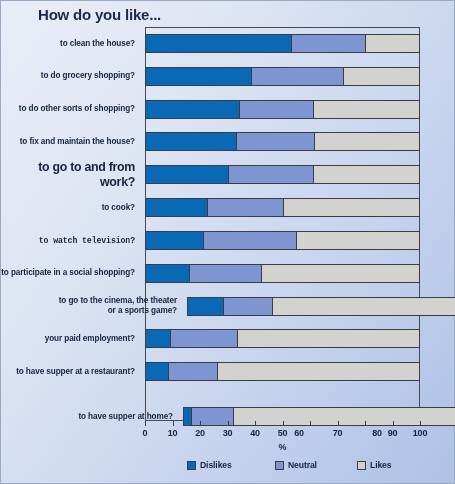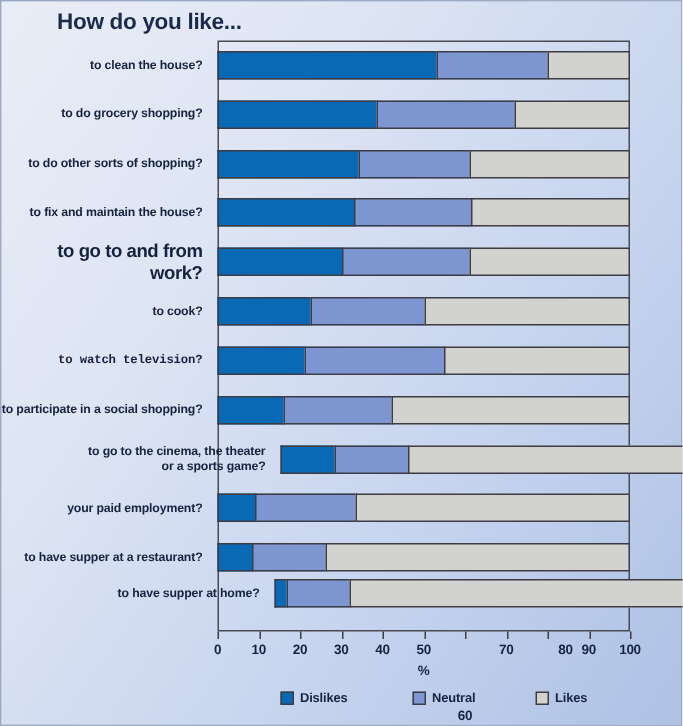--- a/index.html
+++ b/index.html
@@ -256,21 +256,21 @@
       <div class="row" style="top: 328.333px;">
         <div class="row-label">to have supper at a restaurant?</div>
         <div class="bar-track">
           <div class="seg dislikes" style="left: 0px; width: 23.375px;"></div>
           <div class="seg neutral" style="left: 23.375px; width: 48.125px;"></div>
           <div class="seg likes" style="left: 71.5px; width: 203.5px;"></div>
           <div class="seg-div" style="left: 23.375px;"></div>
           <div class="seg-div" style="left: 71.5px;"></div>
         </div>
       </div>
-      <div class="row" style="top: 352px; padding-left: 39px;">
+      <div class="row" style="top: 373px; padding-left: 39px;">
         <div class="row-label">to have supper at home?</div>
         <div class="bar-track">
           <div class="seg dislikes" style="left: 0px; width: 8.25px;"></div>
           <div class="seg neutral" style="left: 8.25px; width: 41.25px;"></div>
           <div class="seg likes" style="left: 49.5px; width: 225.5px;"></div>
           <div class="seg-div" style="left: 8.25px;"></div>
           <div class="seg-div" style="left: 49.5px;"></div>
         </div>
       </div>
     </div>
@@ -288,21 +288,21 @@
       <div class="tick" style="left: 247.5px;"></div>
       <div class="tick" style="left: 275px;"></div>
     </div>
   <div id="x-ticklabels">
       <div class="ticklabel" style="left: 144px;">0</div>
       <div class="ticklabel" style="left: 171.5px;">10</div>
       <div class="ticklabel" style="left: 199px;">20</div>
       <div class="ticklabel" style="left: 226.5px;">30</div>
       <div class="ticklabel" style="left: 254px;">40</div>
       <div class="ticklabel" style="left: 281.5px;">50</div>
-      <div class="ticklabel" style="left: 309px; margin-top: 44px;">60</div>
+      <div class="ticklabel" style="left: 298px;">60</div>
       <div class="ticklabel" style="left: 336.5px;">70</div>
       <div class="ticklabel" style="left: 376px;">80</div>
       <div class="ticklabel" style="left: 391.5px;">90</div>
       <div class="ticklabel" style="left: 419px;">100</div>
     </div>
   <div id="x-axis-label">%</div>
 
   <div id="legend">
       <div class="legend-item" style="left: 42px;">
         <span class="legend-swatch" style="background: rgb(10, 105, 181);"></span>

